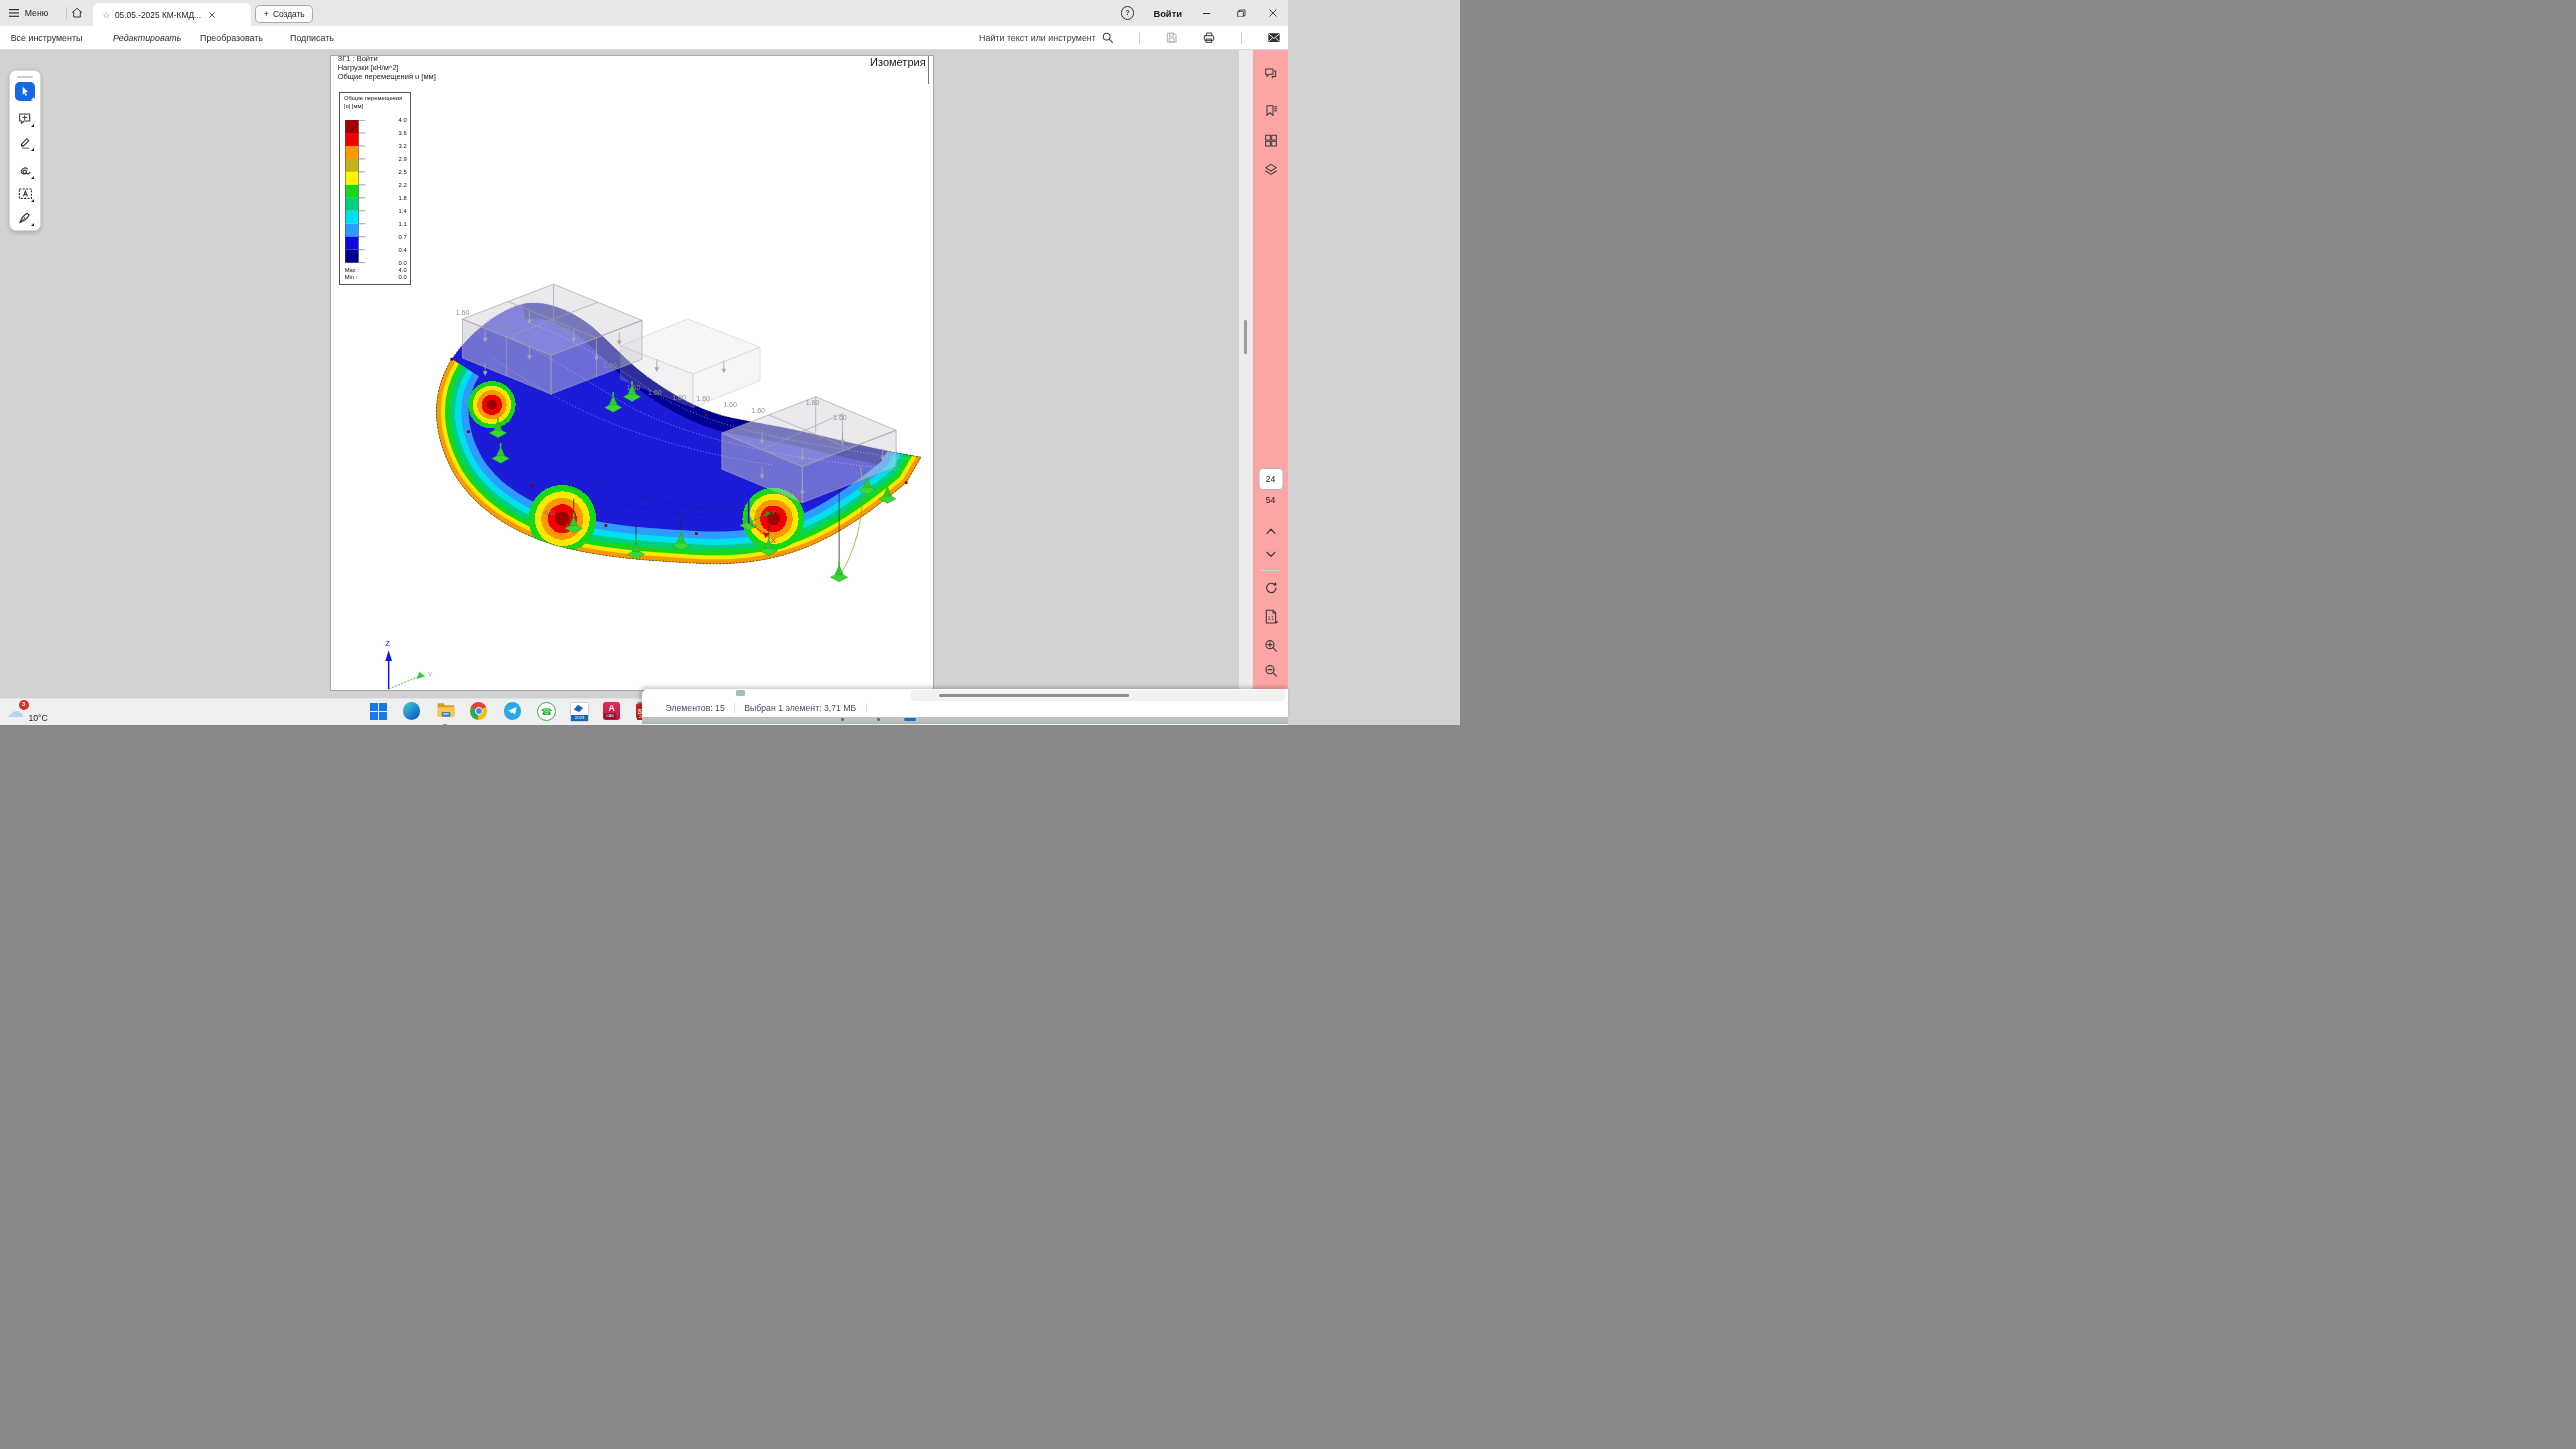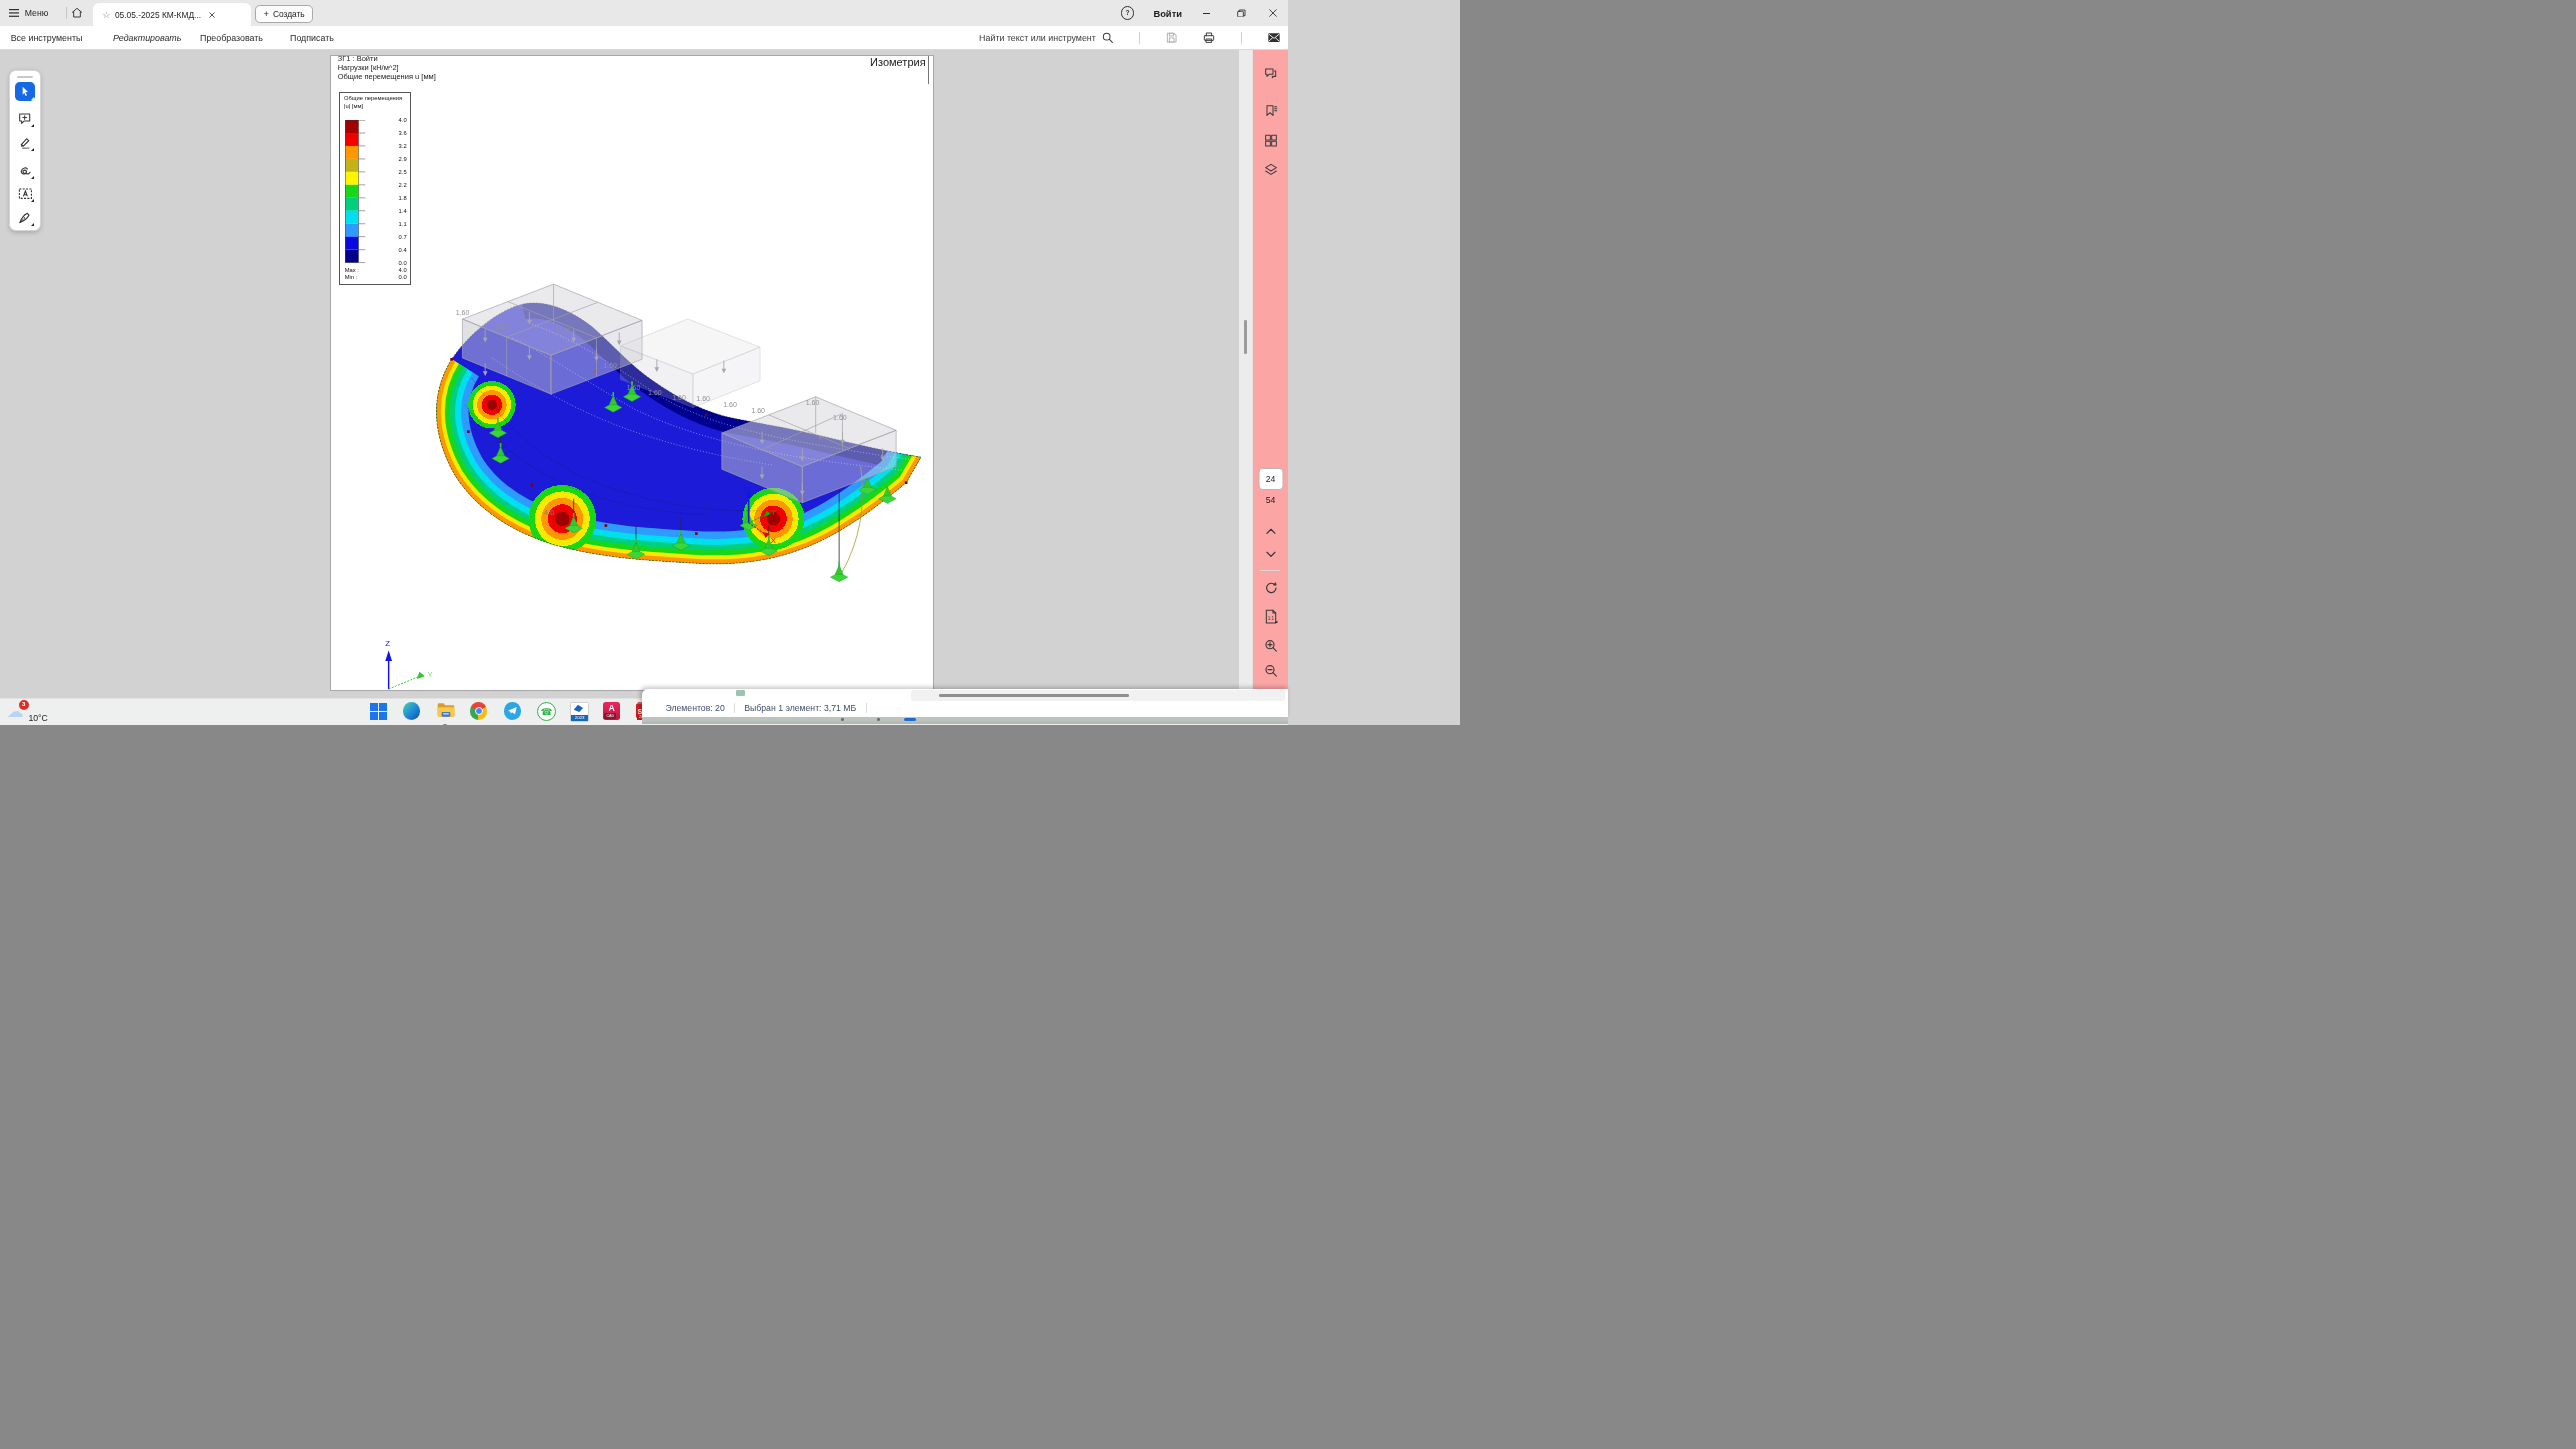--- a/index.html
+++ b/index.html
@@ -619,21 +619,21 @@
   <div class="dotg" style="left:841px;"></div>
   <div class="dotg" style="left:877px;"></div>
   <div class="pillb"></div>
 
   <div class="explorer">
     <div class="exp-frag"></div>
     <div class="exp-panel">
       <div class="exp-thumb"></div>
     </div>
     <div class="exp-status">
-      <span>Элементов: 20</span>
+      <span>Элементов: 15</span>
       <div class="exp-sep"></div>
       <span>Выбран 1 элемент: 3,71 МБ</span>
       <div class="exp-sep"></div>
     </div>
   </div>
 
 </div>
 
 
 </body></html>

